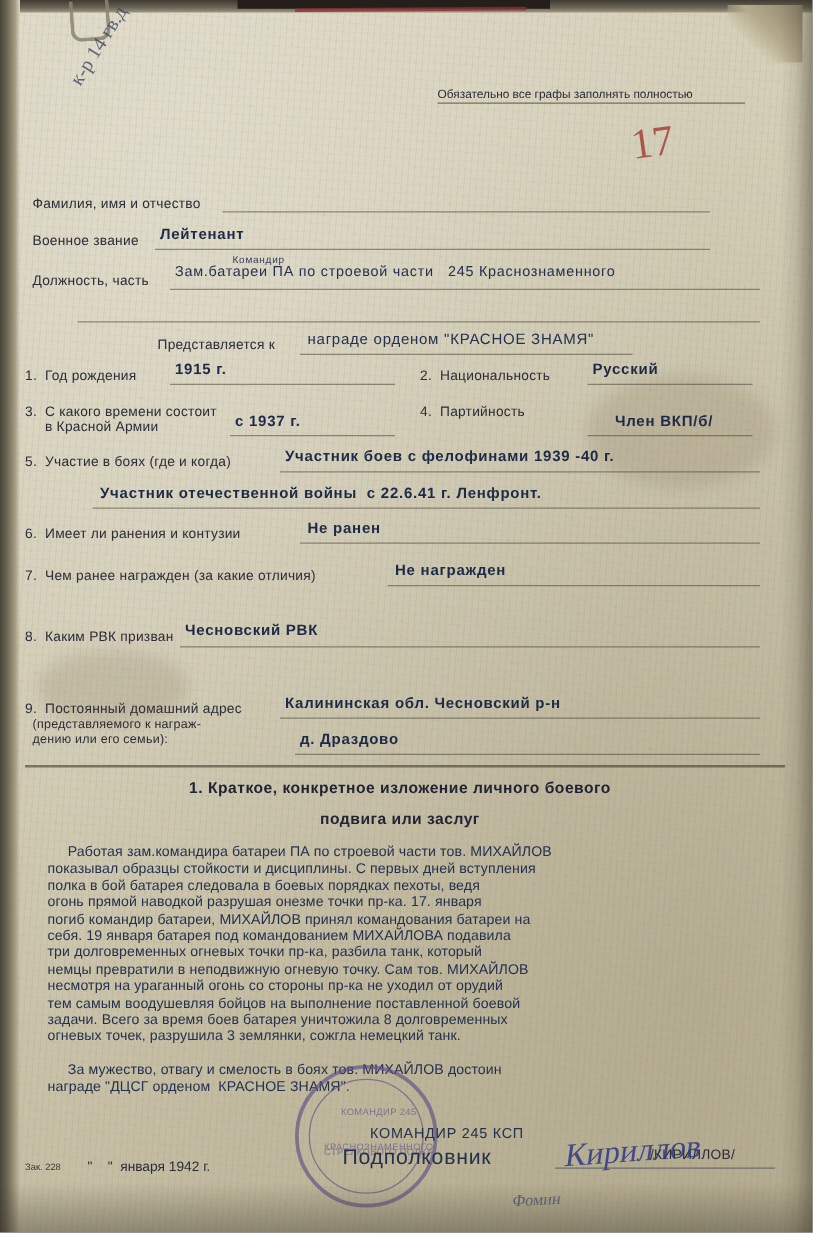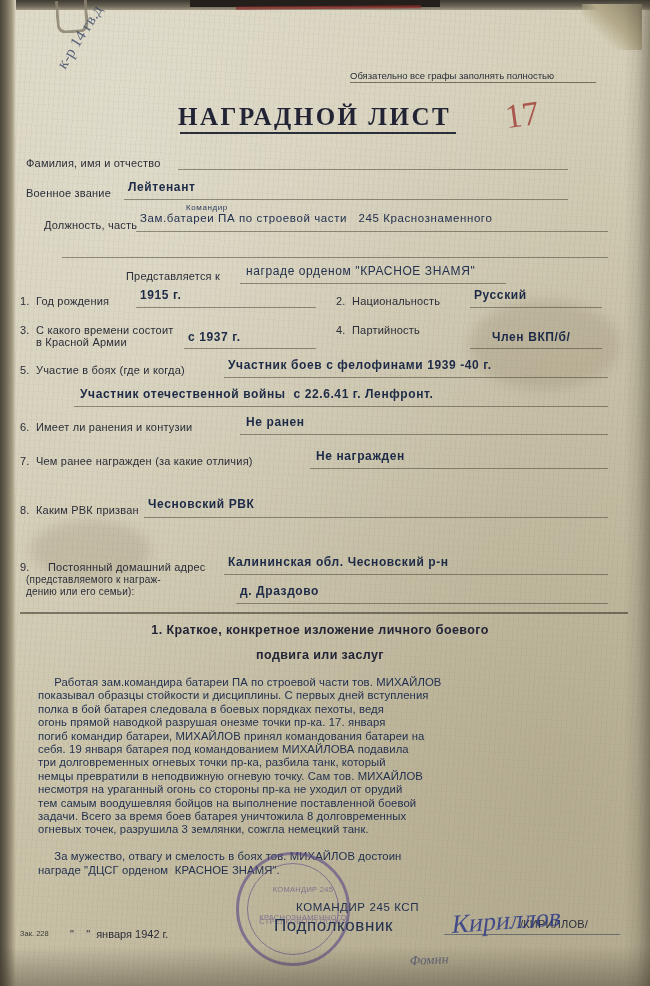--- a/index.html
+++ b/index.html
@@ -275,31 +275,30 @@
   <div class="corner-fold"></div>
   <div class="red-topline"></div>
   <div class="clip"></div>
 
   <div class="smudge" style="left:30px; top:520px; width:120px; height:60px;"></div>
   <div class="smudge" style="left:470px; top:300px; width:150px; height:90px;"></div>
 
   <div class="blue-scrawl">к-р 14 гв.д</div>
 
   <div class="header-note">Обязательно все графы заполнять полностью</div>
-  <div class="title">НАГРАДНОЙ ЛИСТ</div>
   <div class="red-17">17</div>
 
   <div class="t" style="left:26px; top:157px;">Фамилия, имя и отчество</div>
   <div class="rule" style="left:178px; top:169px; width:390px;"></div>
 
   <div class="t" style="left:26px; top:187px;">Военное звание</div>
   <div class="fill fill-strong" style="left:128px; top:180px;">Лейтенант</div>
   <div class="rule" style="left:124px; top:199px; width:444px;"></div>
 
-  <div class="t" style="left:26px; top:219px;margin-left:18px;">Должность, часть</div>
+  <div class="t" style="left:26px; top:219px;">Должность, часть</div>
   <div class="fill" style="left:140px; top:212px; font-size:11.5px;">Зам.батареи ПА по строевой части   245 Красноз­наменного</div>
   <div class="fill tiny" style="left:186px; top:203px; font-size:8px; color:#2b3a5c;">Командир</div>
   <div class="rule" style="left:136px; top:231px; width:472px;"></div>
   <div class="rule" style="left:62px; top:257px; width:546px;"></div>
 
   <div class="t" style="left:126px; top:270px;">Представляется к</div>
   <div class="fill" style="left:246px; top:264px;">награде орденом "КРАСНОЕ ЗНАМЯ"</div>
   <div class="rule" style="left:240px; top:283px; width:266px;"></div>
 
   <div class="t" style="left:20px; top:295px;">1.</div>
@@ -339,21 +338,21 @@
   <div class="t" style="left:36px; top:455px;">Чем ранее награжден (за какие отличия)</div>
   <div class="fill fill-strong" style="left:316px; top:449px;">Не награжден</div>
   <div class="rule" style="left:310px; top:468px; width:298px;"></div>
 
   <div class="t" style="left:20px; top:504px;">8.</div>
   <div class="t" style="left:36px; top:504px;">Каким РВК призван</div>
   <div class="fill fill-strong" style="left:148px; top:497px;">Чесновский РВК</div>
   <div class="rule" style="left:144px; top:517px; width:464px;"></div>
 
   <div class="t" style="left:20px; top:561px;">9.</div>
-  <div class="t" style="left:48px; top:561px;text-align:center;">Постоянный домашний адрес</div>
+  <div class="t" style="left:36px; top:561px;text-align:center;">Постоянный домашний адрес</div>
   <div class="t small" style="left:26px; top:574px;">(представляемого к награж-</div>
   <div class="t small" style="left:26px; top:586px;">дению или его семьи):</div>
   <div class="fill fill-strong" style="left:228px; top:555px;">Калининская обл. Чесновский р-н</div>
   <div class="rule" style="left:224px; top:574px; width:384px;"></div>
   <div class="fill fill-strong" style="left:240px; top:584px;">д. Драздово</div>
   <div class="rule" style="left:236px; top:603px; width:372px;"></div>
 
   <div class="divider" style="top:612px;"></div>
 
   <div class="section-title" style="top:623px;text-align:center;">

